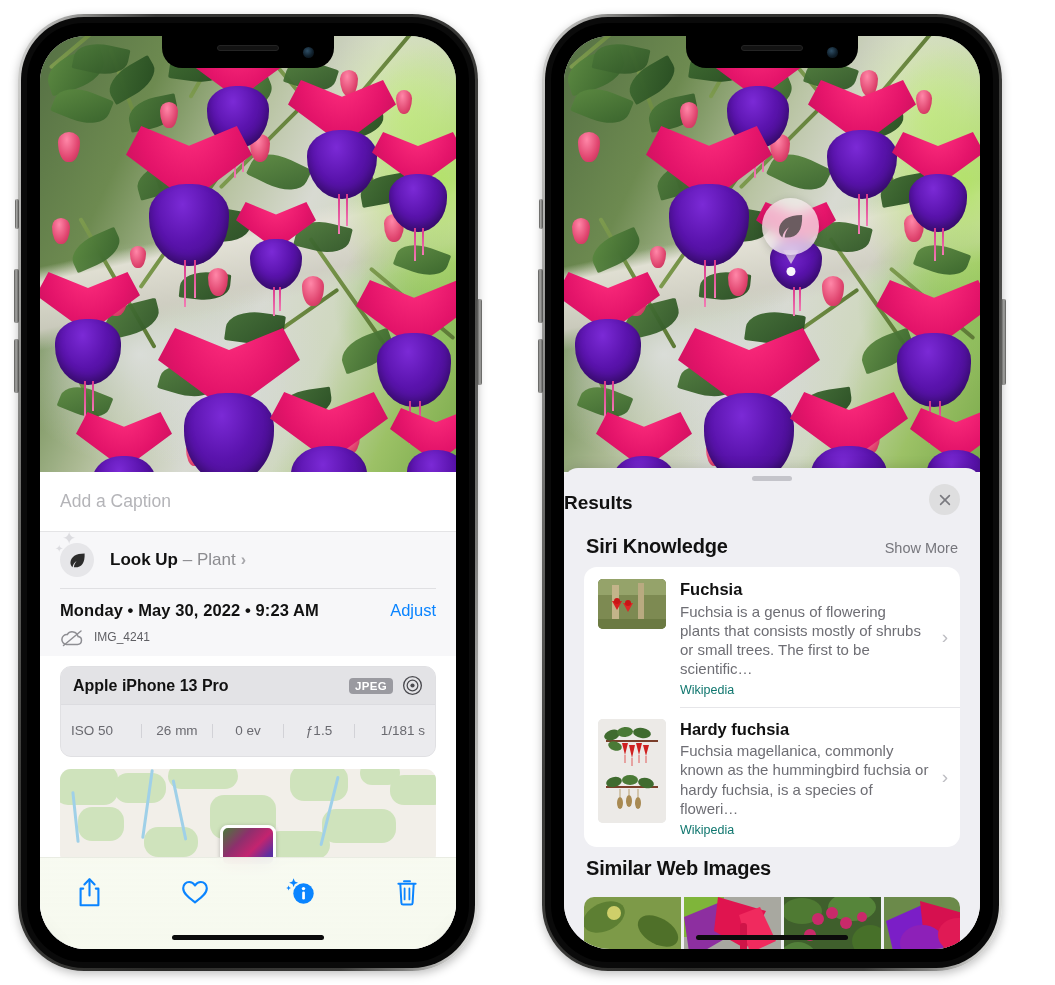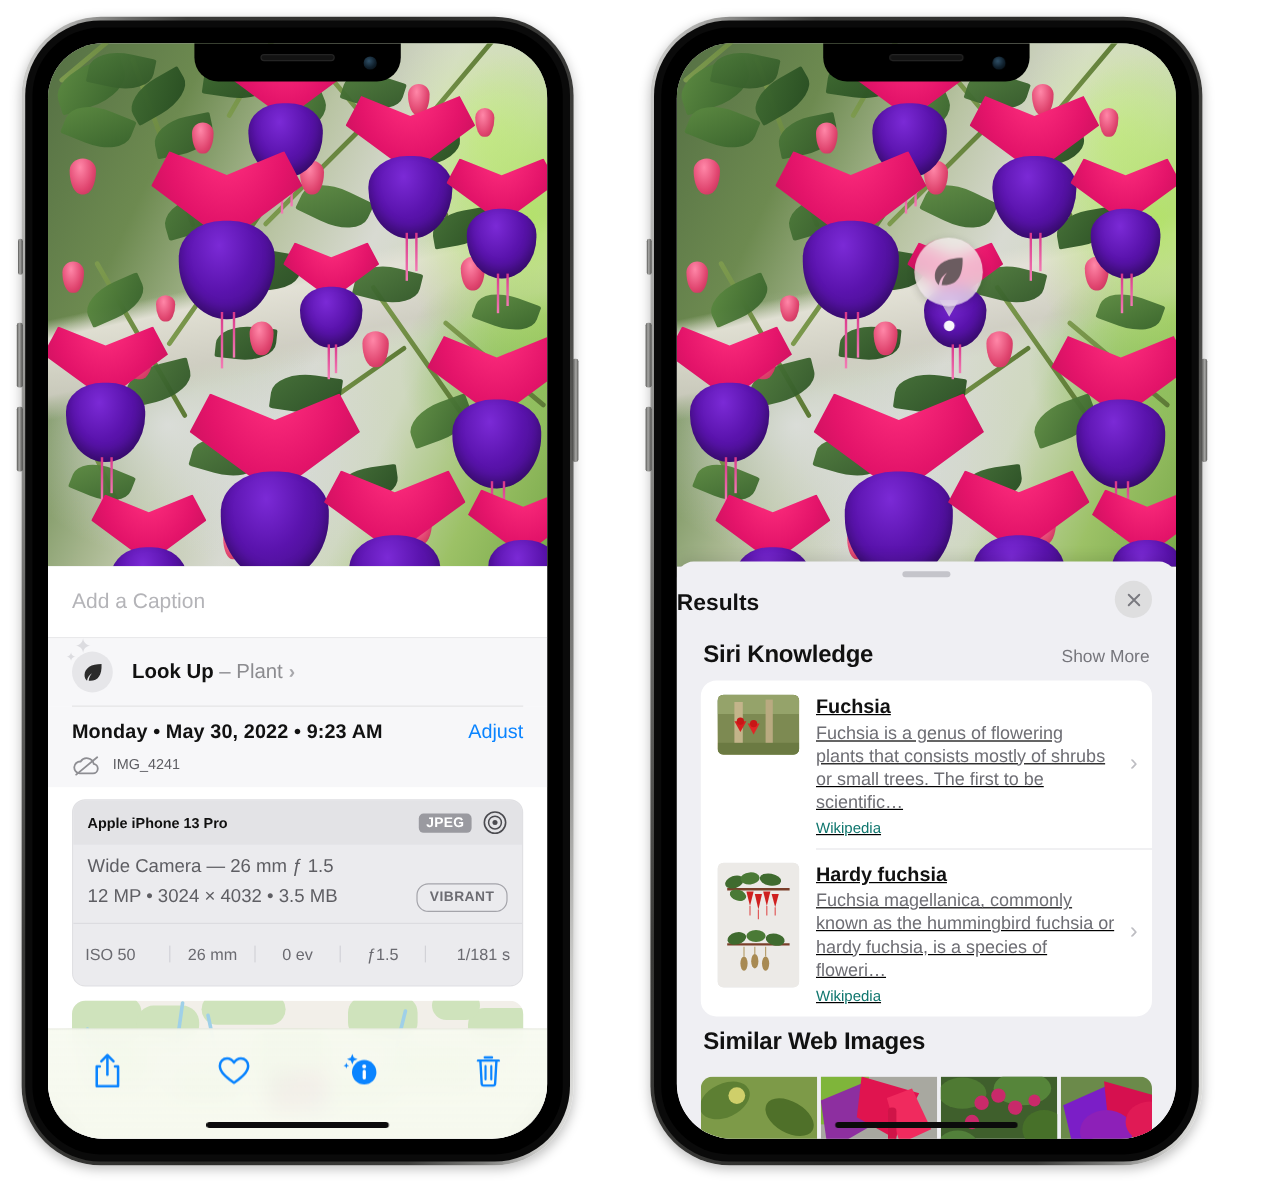--- a/index.html
+++ b/index.html
@@ -157,21 +157,21 @@
   .cloud-off { width: 24px; height: 18px; }
 
   .camera-card {
     margin: 10px 20px 0; border-radius: 11px; overflow: hidden;
     background: #ebebee; border: 1px solid #e0e0e3;
   }
   .cc-head {
     display:flex; align-items:center; justify-content:space-between;
     padding: 8px 12px; background: #e3e3e6;
   }
-  .cc-title { font-size: 12px; font-weight: 700; color: #111; }
+  .cc-title { font-size: 16px; font-weight: 700; color: #111; }
   .cc-right { display:flex; align-items:center; gap: 9px; }
   .tag-jpeg {
     background:#9a9aa0; color:#fff; font-size: 11.5px; font-weight:700;
     padding: 2px 6px; border-radius: 4px; letter-spacing:.3px;
   }
   .aperture-ico { width: 21px; height: 21px; }
   .cc-body { padding: 7px 12px 8px; background:#ebebee; }
   .cc-line { font-size: 15.5px; color: #5e5e63; line-height: 1.6; }
   .cc-line2 { display:flex; align-items:center; justify-content:space-between; }
   .tag-vibrant {
@@ -230,21 +230,21 @@
   }
   .close-btn svg { width:16px; height:16px; }
 
   .sec-head {
     display:flex; align-items:baseline; justify-content:space-between;
     padding: 10px 22px 9px;
   }
   .sec-title { font-size: 20px; font-weight: 700; color:#111; letter-spacing:-.2px; }
   .show-more { font-size: 14.5px; color:#76767c; }
 
-  .kcard { margin: 0 20px; background:#fff; border-radius: 13px; overflow:hidden;text-decoration:underline; }
+  .kcard { margin: 0 20px; background:#fff; border-radius: 13px; overflow:hidden; }
   .krow { display:flex; gap: 14px; padding: 12px 14px 10px; position:relative; }
   .krow + .krow::before {
     content:""; position:absolute; left: 96px; right: 0; top: 0; height:1px; background:#e6e6e9;
   }
   .kthumb { flex:none; border-radius: 5px; overflow:hidden; background:#ddd; position:relative; }
   .kthumb.t1 { width: 68px; height: 50px;
     background: linear-gradient(160deg,#5c7a3c 0%,#8f9a63 30%,#c9b98e 55%,#6f8a4a 100%); }
   .kthumb.t2 { width: 68px; height: 104px; background:#e8e8e6; }
   .kbody { flex:1; min-width:0; padding-right: 16px; }
   .ktitle { font-size: 16.5px; font-weight: 700; color:#111; line-height:1.25; }
@@ -453,27 +453,20 @@
               <span class="tag-jpeg">JPEG</span>
               <span class="aperture-ico">
                 <svg viewBox="0 0 22 22" width="21" height="21" aria-hidden="true">
                   <circle cx="11" cy="11" r="9.3" fill="none" stroke="#4b4b50" stroke-width="1.4"></circle>
                   <circle cx="11" cy="11" r="5.6" fill="none" stroke="#4b4b50" stroke-width="1.3"></circle>
                   <circle cx="11" cy="11" r="2.2" fill="#4b4b50"></circle>
                 </svg>
               </span>
             </span>
           </div>
-          <div class="cc-body">
-            <div class="cc-line">Wide Camera — 26 mm ƒ 1.5</div>
-            <div class="cc-line cc-line2">
-              <span>12 MP • 3024 × 4032 • 3.5 MB</span>
-              <span class="tag-vibrant">VIBRANT</span>
-            </div>
-          </div>
           <div class="cc-exif">
             <span>ISO 50</span>
             <span class="div"></span>
             <span>26 mm</span>
             <span class="div"></span>
             <span>0 ev</span>
             <span class="div"></span>
             <span>ƒ1.5</span>
             <span class="div"></span>
             <span>1/181 s</span>

